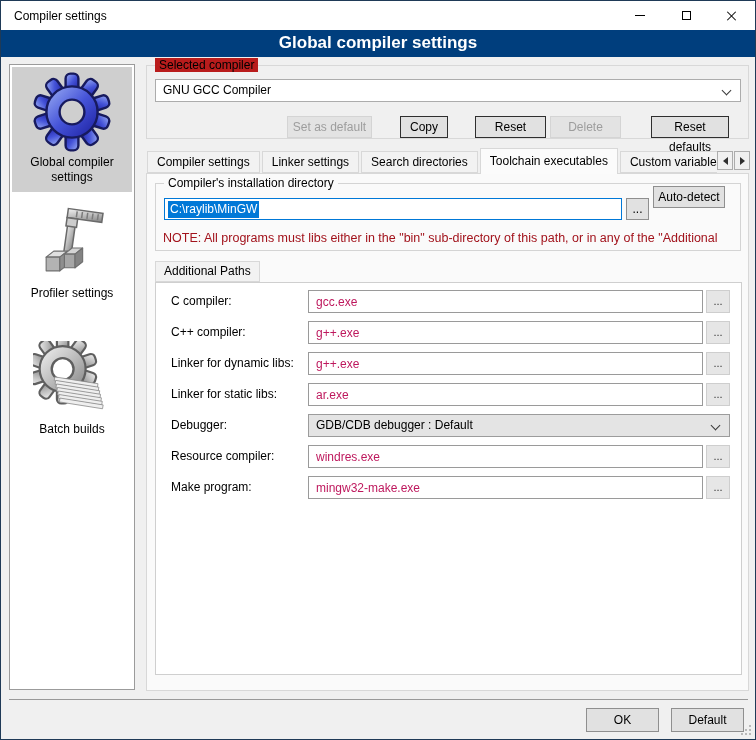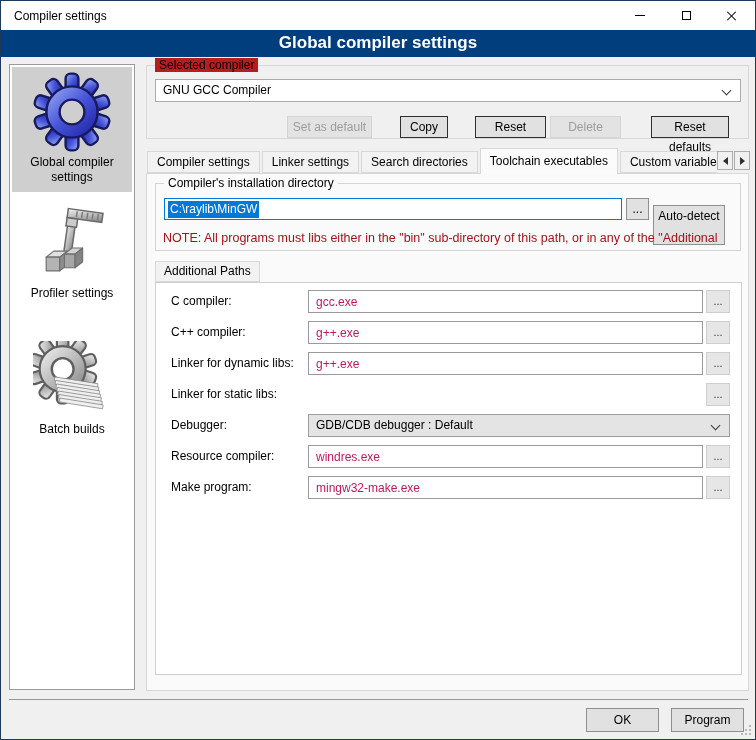--- a/index.html
+++ b/index.html
@@ -202,21 +202,21 @@
     </div>
 
   <div class="panel">
 
     <div class="groupbox" style="left:8px; top:9px; width:586px; height:68px; border-color:#d4d4d4;">
       <span class="gb-label on-panel">Compiler's installation directory</span>
       <div class="dir-input">
         <span class="dir-sel">C:\raylib\MinGW</span>
       </div>
       <div class="btn light" style="left:470px; top:14px; width:23px; height:22px;">...</div>
-      <div class="btn light" style="left:497px; top:21px; width:72px; height:40px;text-align:center;">Auto-detect</div>
+      <div class="btn light" style="left:497px; top:2px; width:72px; height:22px;text-align:center;">Auto-detect</div>
     </div>
 
     <div class="note">NOTE: All programs must libs either in the "bin" sub-directory of this path, or in any of the "Additional</div>
 
     <div class="subtabstrip">
       <div class="subtab">Additional Paths</div>
     </div>
 
     <div class="subpanel">
 
@@ -233,20 +233,21 @@
       </div>
 
       <div class="frow" style="top:69px;">
         <span class="frow-label">Linker for dynamic libs:</span>
         <input class="field" readonly="" value="g++.exe" style="">
         <div class="mini-browse">...</div>
       </div>
 
       <div class="frow" style="top:100px;">
         <span class="frow-label">Linker for static libs:</span>
+        <input class="field" readonly="" value="ar.exe" style="">
         <div class="mini-browse">...</div>
       </div>
 
       <div class="frow" style="top:131px;">
         <span class="frow-label">Debugger:</span>
         <div class="combo gray" style="left:152px; top:0; width:422px;">
           <span>GDB/CDB debugger : Default</span>
           <span class="chev"></span>
         </div>
       </div>
@@ -261,16 +262,16 @@
         <span class="frow-label">Make program:</span>
         <input class="field" readonly="" value="mingw32-make.exe" style="">
         <div class="mini-browse">...</div>
       </div>
 
     </div>
   </div>
 
   <div class="footer-line"></div>
   <div class="btn light" style="left:585px; top:707px; width:73px; height:24px; line-height:22px;">OK</div>
-  <div class="btn light" style="left:670px; top:707px; width:73px; height:24px; line-height:22px;">Program</div>
+  <div class="btn light" style="left:670px; top:707px; width:73px; height:24px; line-height:22px;">Default</div>
   <div class="grip"></div>
 
 </div>
 
 </body></html>

